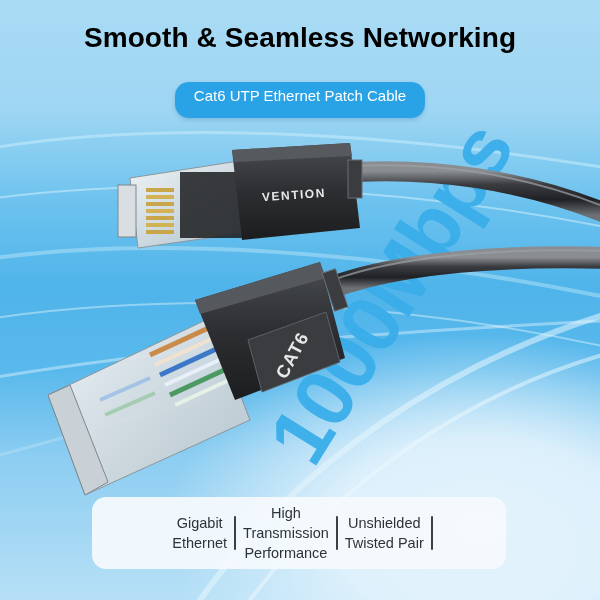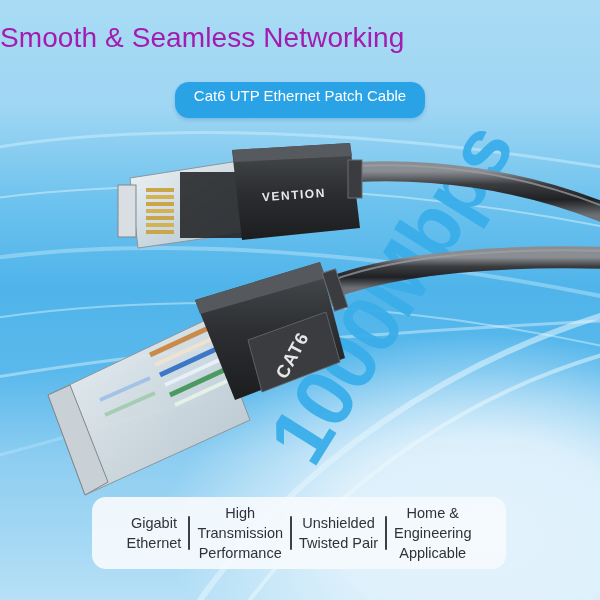--- a/index.html
+++ b/index.html
@@ -2,21 +2,21 @@
 <html><head>
 <meta charset="utf-8">
 <style>
   html,body{margin:0;padding:0;}
   body{width:600px;height:600px;overflow:hidden;position:relative;font-family:"Liberation Sans","DejaVu Sans",sans-serif;}
   .bg{position:absolute;inset:0;
     background:
       radial-gradient(ellipse 420px 260px at 80% 88%, #e4f3fc 0%, rgba(228,243,252,0.9) 35%, rgba(228,243,252,0) 75%),
       linear-gradient(180deg,#a9dbf4 0%,#9fd6f3 18%,#6cc2ee 34%,#4fb4ea 48%,#5ab9ec 62%,#8ccdf1 76%,#b6e0f6 100%);}
   .streaks{position:absolute;inset:0;}
-  .title{position:absolute;left:0;right:0;top:22px;font-weight:400;font-size:28px;color:#a21caf;letter-spacing:0.1px;}
+  .title{position:absolute;left:0;right:0;top:22px;text-align:center;font-weight:700;font-size:28px;color:#000000;letter-spacing:0.1px;}
   .pill{position:absolute;left:175px;top:82px;width:250px;height:36px;border-radius:14px;background:#2aa3e6;
         color:#ffffff;font-size:15px;line-height:28px;text-align:center;box-shadow:0 2px 4px rgba(0,80,140,0.2);}
   .art{position:absolute;inset:0;}
   .speed{position:absolute;left:250px;top:430px;transform-origin:0 0;transform:rotate(-58deg);
          font-size:82px;font-weight:700;color:#3aaeea;letter-spacing:-2px;white-space:nowrap;opacity:0.95;}
   .panel{position:absolute;left:92px;top:497px;width:414px;height:72px;border-radius:14px;
          background:rgba(245,250,253,0.93);display:flex;align-items:center;justify-content:center;}
   .feat{font-size:14.5px;color:#2e3338;text-align:center;line-height:20px;padding:0 7px;}
   .sep{width:2px;height:34px;background:#3c4045;border-radius:1px;}
   .boot-label{position:absolute;color:#e8e8e8;font-weight:700;white-space:nowrap;}
@@ -120,18 +120,13 @@
     <span style="white-space:pre-line;">High
 Transmission
 Performance</span>
   </div>
   <div class="sep"></div>
   <div class="feat">
     <span style="white-space:pre-line;margin-top:48px;">Unshielded
 Twisted Pair</span>
   </div>
   <div class="sep"></div>
-  <div class="feat">
-    <span style="white-space:pre-line;">Home &amp;
-Engineering
-Applicable</span>
-  </div>
 </div>
 
 </body></html>

